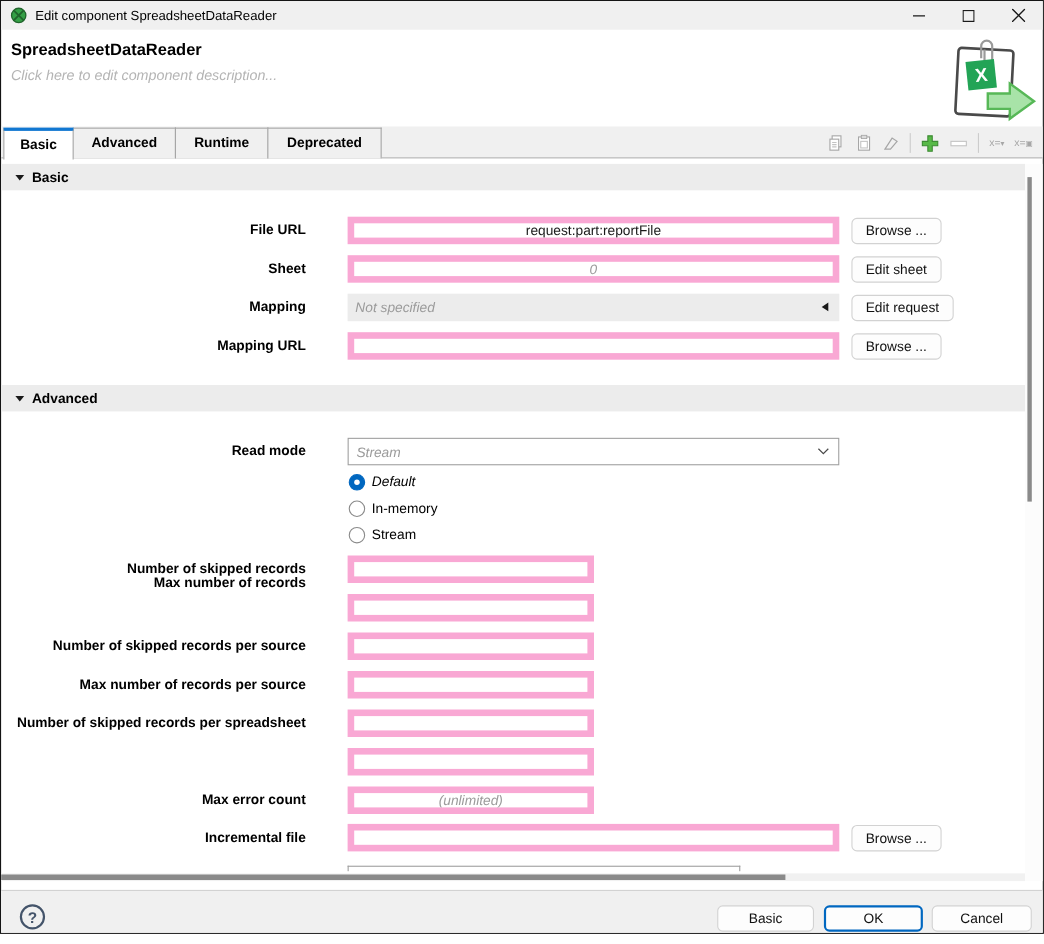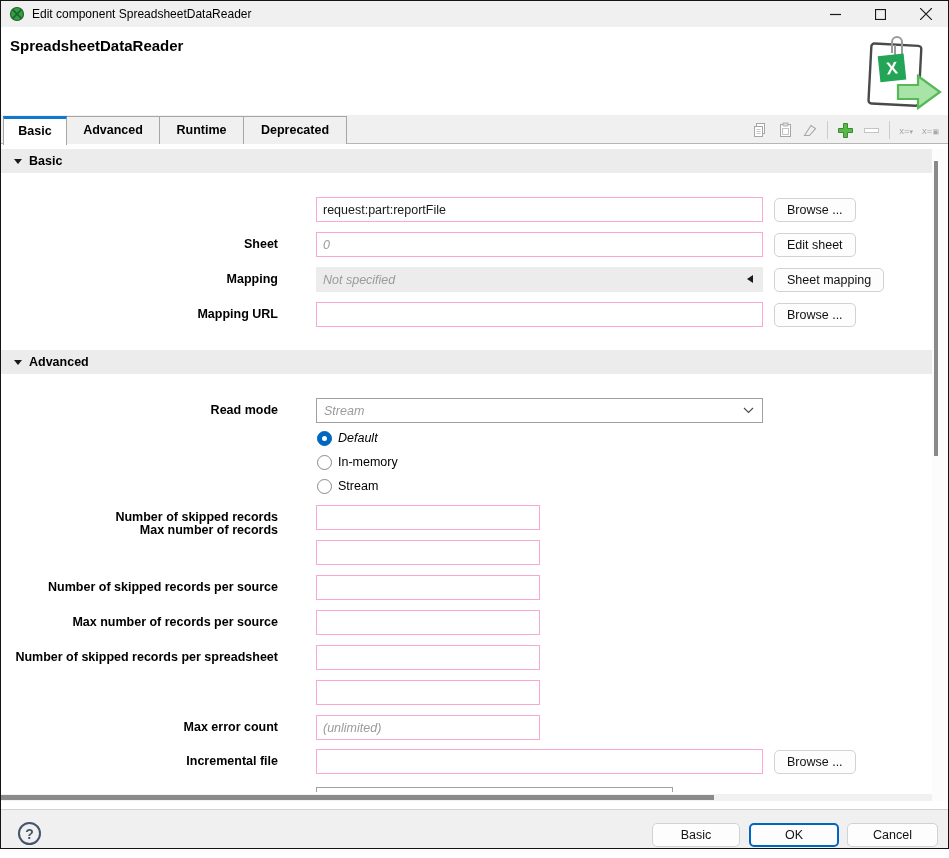--- a/index.html
+++ b/index.html
@@ -29,21 +29,21 @@
   .sep { width: 1px; height: 18px; background: #cccccc; }
   .xv { font-size: 9.5px; color: #a6a6a6; letter-spacing: 0; }
   .xv .tiny { font-size: 7px; }
 
   
   .section-hdr { position: absolute; left: 0; width: 931px; height: 24px; background: #ececec; display: flex; align-items: center; }
   .tri-down { width: 0; height: 0; border-left: 4px solid transparent; border-right: 4px solid transparent; border-top: 5px solid #1a1a1a; margin-left: 13px; }
   .section-title { font-size: 12.5px; font-weight: 700; color: #000; margin-left: 7px; }
 
   .label { position: absolute; left: 0; width: 277px; text-align: right; font-size: 12.5px; font-weight: 700; color: #000; line-height: 25px; }
-  .field { position: absolute; left: 315px; height: 25px; border: 1px solid #f9a8d4; background: #fff; font-family: "Liberation Sans", sans-serif; font-size: 12.5px; color: #1a1a1a; padding: 0 6px; outline: none; }
+  .field { position: absolute; left: 315px; height: 25px; border: 6px solid #f9a8d4; background: #fff; font-family: "Liberation Sans", sans-serif; font-size: 12.5px; color: #1a1a1a; padding: 0 6px; outline: none; text-align: center; }
   .field.wide { width: 447px; }
   .field.num { width: 224px; }
   .field::placeholder { color: #9b9b9b; font-style: italic; opacity: 1; }
 
   .mapfield { position: absolute; left: 315px; width: 447px; height: 25px; background: #ececec; display: flex; align-items: center; text-align: center; }
   .mapfield .ph { font-size: 12.5px; font-style: italic; color: #9b9b9b; padding-left: 7px; }
   .tri-left { position: absolute; right: 10px; top: 8px; width: 0; height: 0; border-top: 4.5px solid transparent; border-bottom: 4.5px solid transparent; border-right: 6px solid #1a1a1a; }
 
   .dropdown { position: absolute; left: 315px; width: 447px; height: 25px; border: 1px solid #a0a0a0; background: #fff; display: flex; align-items: center; }
   .dropdown .ph { font-size: 12.5px; font-style: italic; color: #9b9b9b; padding-left: 7px; flex: 1; }
@@ -97,20 +97,21 @@
       </div>
       <div class="win-btn">
         <svg width="12" height="12">
             <path d="M0 0 L12 12 M12 0 L0 12" stroke="#1a1a1a" stroke-width="1.2"></path>
           </svg>
       </div>
     </div>
   </div>
 
   <div class="comp-title">SpreadsheetDataReader</div>
+  <div class="comp-desc">Click here to edit component description...</div>
   <svg class="excel-art" width="98" height="76" viewBox="0 0 98 76">
     <g transform="rotate(3 55 38)">
       <rect x="24" y="10" width="50" height="60" rx="3" fill="#fff" stroke="#4a4a4a" stroke-width="2.4"></rect>
     </g>
     <path d="M46 18 V7 a5 5 0 0 1 10 0 v13 a3.5 3.5 0 0 1 -7 0 V10" fill="none" stroke="#9a9a9a" stroke-width="2"></path>
     <g transform="rotate(-6 45 33)">
       <rect x="33" y="20" width="26" height="26" fill="#23a456"></rect>
       <text x="46" y="39" text-anchor="middle" font-size="17" font-weight="bold" fill="#fff" font-family="Liberation Sans, sans-serif">X</text>
     </g>
     <path d="M52 50 h20 v-9 l22 16 -22 16 v-9 h-20 z" fill="#a8e3a8" stroke="#57b857" stroke-width="2.2"></path>
@@ -148,33 +149,34 @@
       <span class="xv">x=<span class="tiny">▾</span></span>
       <span class="xv">x=<span class="tiny">▣</span></span>
     </div>
   </div>
 
   <div class="section-hdr" style="top:148px">
     <span class="tri-down"></span>
     <span class="section-title">Basic</span>
   </div>
 
+  <div class="label" style="top:196px">File URL</div>
   <input class="field wide" style="top: 196px;" value="request:part:reportFile">
   <button class="btn side" style="top:197px">Browse ...</button>
 
   <div class="label" style="top:231px">Sheet</div>
   <input class="field wide" style="top: 231px;" placeholder="0">
   <button class="btn side" style="top:232px">Edit sheet</button>
 
   <div class="label" style="top:266px">Mapping</div>
   <div class="mapfield" style="top:266px">
     <span class="ph">Not specified</span>
     <span class="tri-left"></span>
   </div>
-  <button class="btn side" style="top:267px">Sheet mapping</button>
+  <button class="btn side" style="top:267px">Edit request</button>
 
   <div class="label" style="top:301px">Mapping URL</div>
   <input class="field wide" style="top: 301px;" value="">
   <button class="btn side" style="top:302px">Browse ...</button>
 
   <div class="section-hdr" style="top:349px">
     <span class="tri-down"></span>
     <span class="section-title">Advanced</span>
   </div>
 

